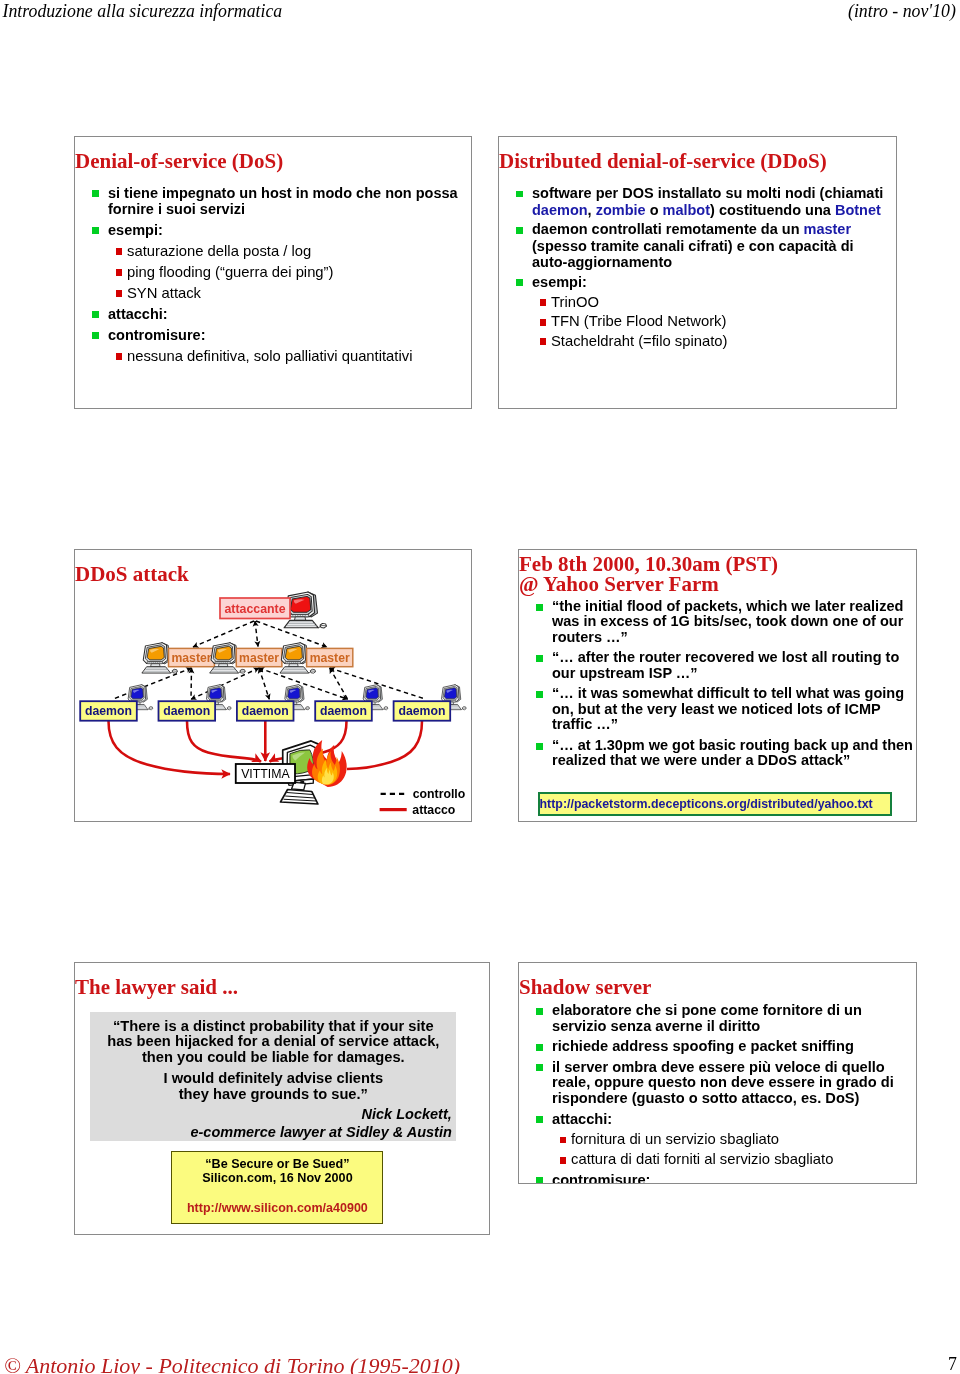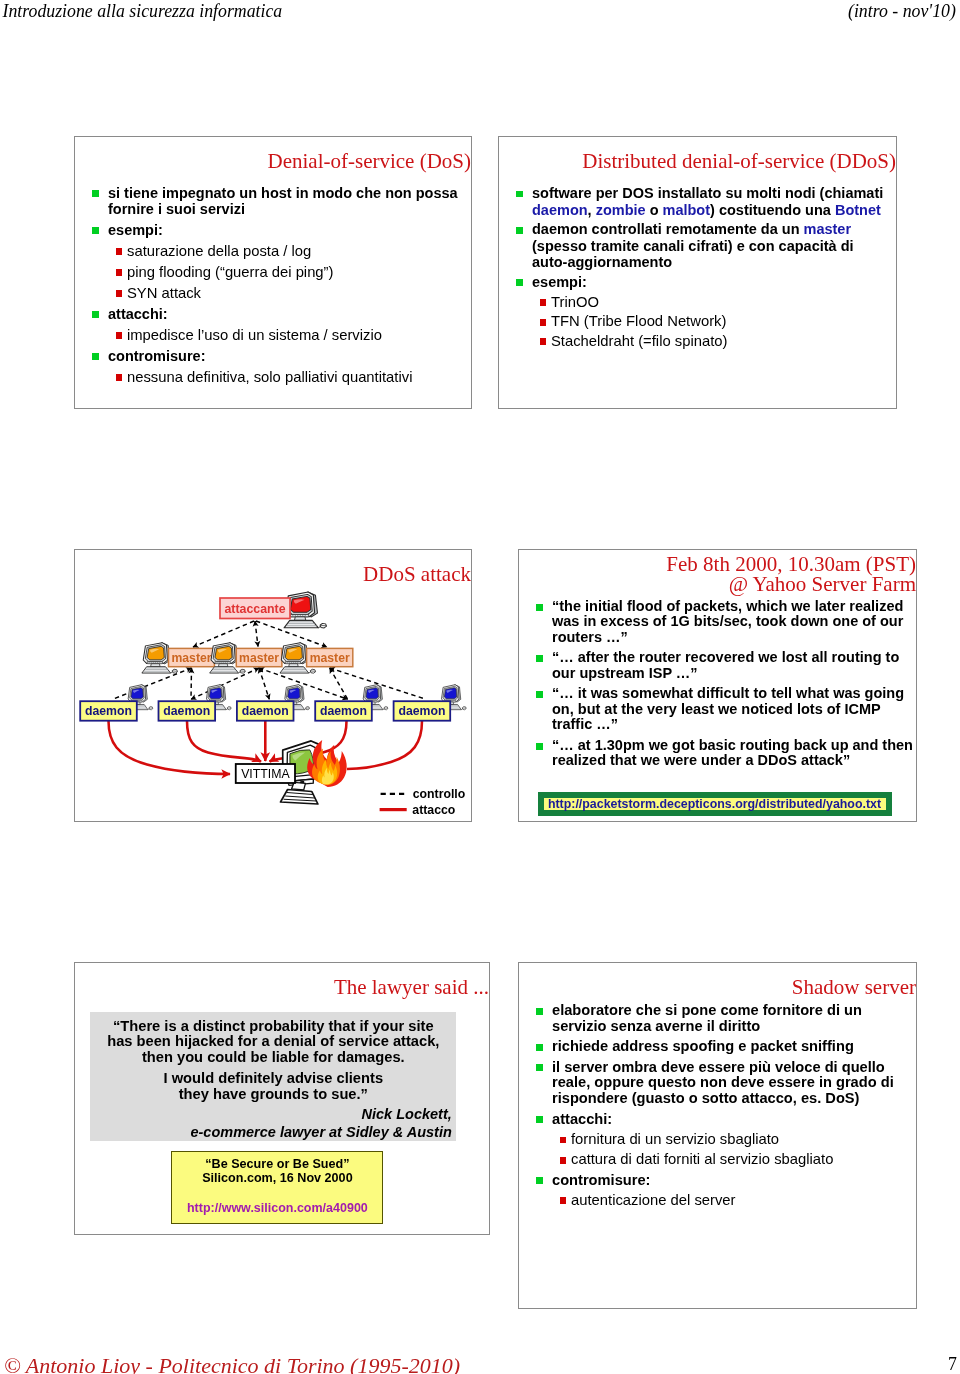--- a/index.html
+++ b/index.html
@@ -9,22 +9,22 @@
   .hdr-left{position:absolute;left:2.5px;top:1.2px;font-family:"Liberation Serif",serif;font-style:italic;font-size:17.8px;color:#000;white-space:nowrap;text-align:right;}
   .hdr-right{position:absolute;left:848px;top:1.2px;font-family:"Liberation Serif",serif;font-style:italic;font-size:17.8px;color:#000;white-space:nowrap;}
   .ftr-left{position:absolute;left:4px;top:1352.5px;font-family:"Liberation Serif",serif;font-style:italic;font-size:22px;color:#b91c1c;white-space:nowrap;}
   .ftr-right{position:absolute;left:948px;top:1353.5px;font-family:"Liberation Serif",serif;font-size:17.8px;color:#000;}
   .slide{position:absolute;border:1px solid #8a8a8a;background:#fff;box-sizing:border-box;overflow:hidden;}
   .s1{left:74px;top:136px;width:398px;height:273px;}
   .s2{left:498px;top:136px;width:399px;height:273px;}
   .s3{left:74px;top:549px;width:398px;height:273px;}
   .s4{left:518px;top:549px;width:399px;height:273px;padding-left:48px;}
   .s5{left:74px;top:962px;width:416px;height:273px;}
-  .s6{left:518px;top:962px;width:399px;height:347px;}
-  .title{position:absolute;left:0;width:100%;text-align:right;font-family:"Liberation Serif",serif;font-weight:normal;color:#cc1417;font-size:21px;line-height:24px;}
+  .s6{left:518px;top:962px;width:399px;height:222px;}
+  .title{position:absolute;left:0;width:100%;text-align:left;font-family:"Liberation Serif",serif;font-weight:bold;color:#cc1417;font-size:21px;line-height:24px;}
   ul.bl{list-style:none;margin:0;padding:0;position:absolute;}
   li.b1{position:relative;padding-left:33px;padding-right:5px;font-size:14.5px;font-weight:bold;color:#000;line-height:16.1px;margin-bottom:4.9px;}
   li.b2{position:relative;padding-left:52px;padding-right:2px;font-size:14.8px;font-weight:normal;color:#000;line-height:16.1px;margin-bottom:4.9px;}
   li.b1:before{content:"";position:absolute;left:17.1px;top:4.8px;width:6.8px;height:6.8px;background:#00cf22;}
   li.b2:before{content:"";position:absolute;left:40.6px;top:4.7px;width:6.9px;height:6.9px;background:#d40000;}
   .blue{color:#1a1aa8;}
   .nw{white-space:nowrap;}
   ul.tight li.b1{line-height:16.5px;margin-bottom:3.2px;}
   ul.tight li.b2{line-height:16.5px;margin-bottom:3.2px;}
   ul.tight li.b1:before{top:5.6px;}
@@ -37,49 +37,48 @@
   .diagram text{font-family:"Liberation Sans",sans-serif;}
   .lbl-att{font-size:12.35px;font-weight:bold;fill:#e03434;}
   .lbl-mst{font-size:12.2px;font-weight:bold;fill:#cc6622;}
   .lbl-dae{font-size:12.25px;font-weight:bold;fill:#13137e;}
   .lbl-vic{font-size:12.3px;font-weight:normal;fill:#000000;}
   .lbl-leg{font-size:12.3px;font-weight:bold;fill:#000000;}
   .pc-red .scr{fill:#ee1111;}
   .pc-orange .scr{fill:#f59c00;}
   .pc-blue .scr{fill:#1515d0;}
   
-  .urlbox{position:absolute;box-sizing:border-box;background:#fbfb7f;border:6px solid #15803d;text-align:center;font-size:12.4px;font-weight:bold;color:#1a1a99;display:flex;align-items:center;justify-content:center;}
+  .urlbox{position:absolute;box-sizing:border-box;background:#fbfb7f;border:2px solid #15803d;text-align:center;font-size:12.4px;font-weight:bold;color:#1a1a99;display:flex;align-items:center;}
   
   .quotebox{position:absolute;left:15.3px;top:48.7px;width:366px;height:129px;background:#dcdcdc;box-sizing:border-box;padding-top:7px;}
   .qline{text-align:center;font-size:14.7px;font-weight:bold;color:#000;line-height:15.7px;}
   .qgap{margin-top:5px;}
   .qattr{text-align:right;font-size:14.5px;font-weight:bold;font-style:italic;color:#000;line-height:18.0px;padding-right:4.5px;}
   .qgap2{margin-top:2.5px;}
   .srcbox{position:absolute;left:96.4px;top:188.1px;width:212px;height:72.6px;box-sizing:border-box;background:#fbfb7f;border:1px solid #555500;padding-top:4.5px;}
   .srcline{text-align:center;font-size:12.6px;font-weight:bold;color:#000;line-height:14.2px;}
-  .srcurl{text-align:center;font-size:12.5px;font-weight:bold;color:#a21caf;line-height:14.2px;margin-top:15.8px;}
+  .srcurl{text-align:center;font-size:12.5px;font-weight:bold;color:#b91c1c;line-height:14.2px;margin-top:15.8px;}
 </style>
 </head>
 <body>
 
 <div class="page">
 
   <div class="hdr-left">Introduzione alla sicurezza informatica</div>
   <div class="hdr-right">(intro - nov'10)</div>
 
   <div class="slide s1">
     <div class="title" style="top:12px;">Denial-of-service (DoS)</div>
     <ul class="bl" style="top:48px;left:0;width:398px;">
       <li class="b1">si tiene impegnato un host in modo che non possa fornire i suoi servizi</li>
       <li class="b1">esempi:</li>
       <li class="b2">saturazione della posta / log</li>
       <li class="b2">ping flooding (“guerra dei ping”)</li>
       <li class="b2">SYN attack</li>
       <li class="b1">attacchi:</li>
-      <li class="b2">impedisce l’uso di un sistema / servizio</li>
       <li class="b1">contromisure:</li>
       <li class="b2">nessuna definitiva, solo palliativi quantitativi</li>
     </ul>
   </div>
 
   <div class="slide s2">
     <div class="title" style="top:12px;">Distributed denial-of-service (DDoS)</div>
     <ul class="bl tight" style="top:48px;left:0;width:399px;">
       <li class="b1"><span>software per DOS installato su molti nodi (chiamati </span><span class="blue">daemon</span><span>, </span><span class="blue">zombie</span><span> o </span><span class="blue">malbot</span><span>) costituendo una </span><span class="blue">Botnet</span></li>
       <li class="b1"><span>daemon controllati remotamente da un </span><span class="blue">master</span><span> (spesso tramite canali cifrati) e con capacità di </span><span class="nw">auto-aggiornamento</span></li>

